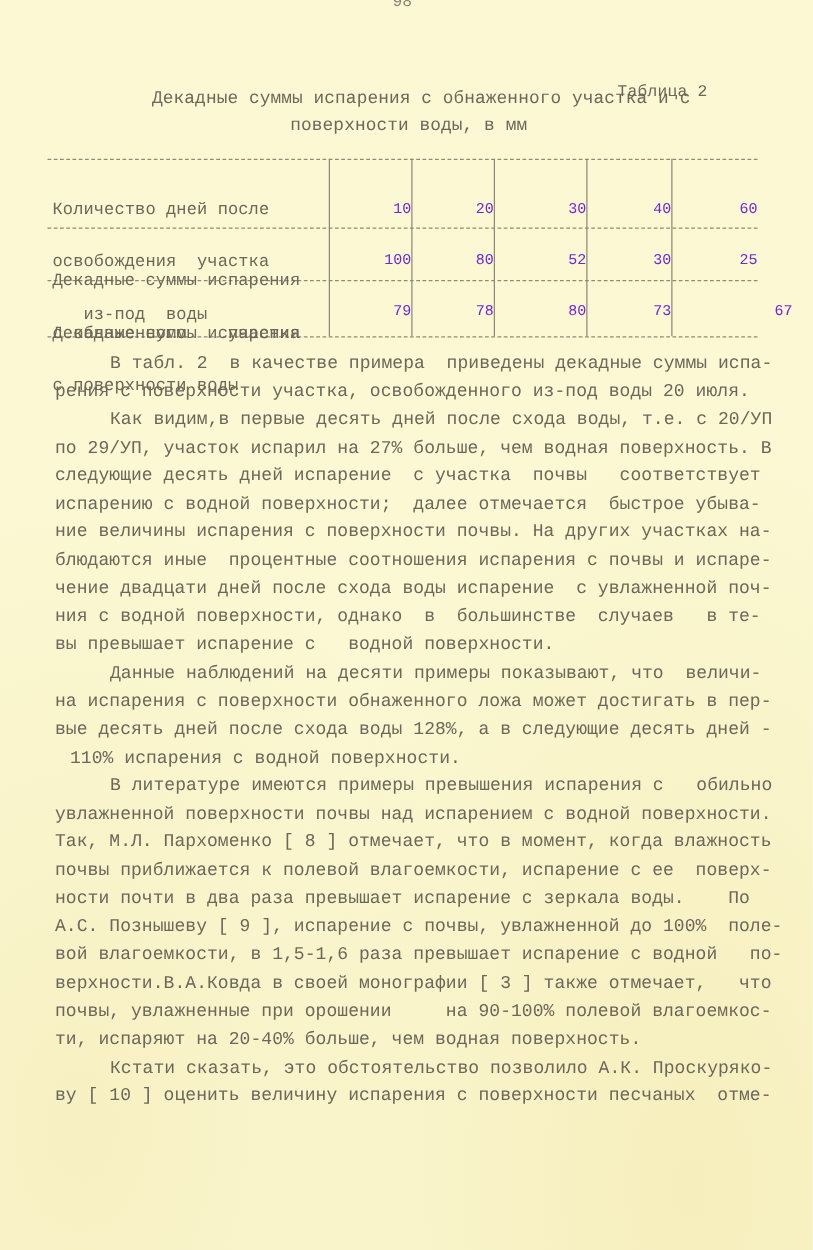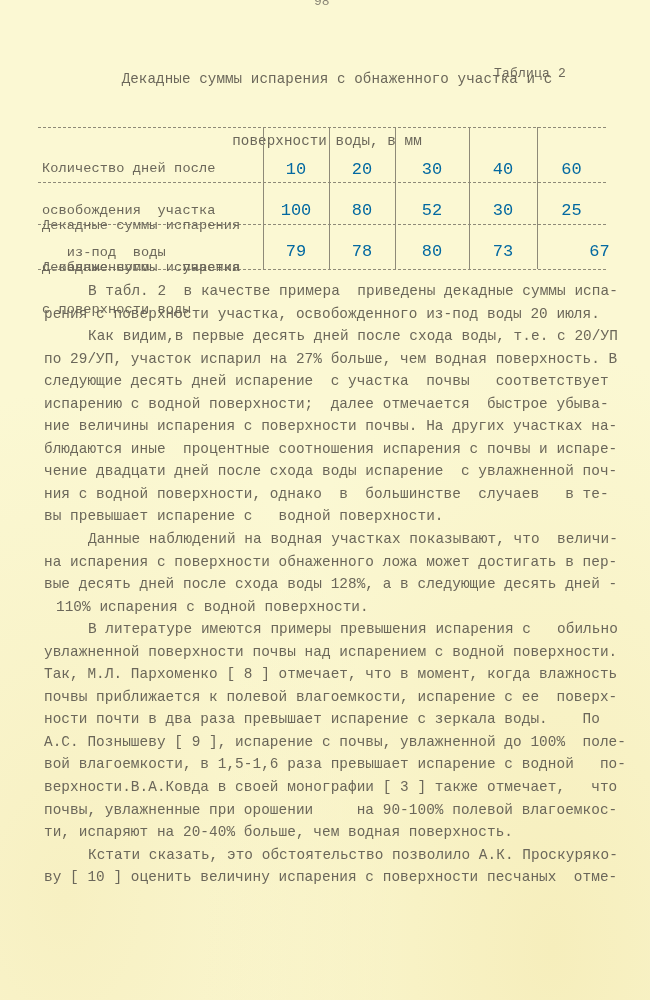--- a/index.html
+++ b/index.html
@@ -37,21 +37,21 @@
     top: 68px;
     left: 0;
     width: 650px;
     text-align: center;
     font-size: 14.2px;
     line-height: 22px;
     letter-spacing: 0.1px;
   }
   .table-caption .cap-line { display: block; }
   .cap-line-1 { padding-left: 24px; }
-  .cap-line-2 { padding-left: 4px; margin-top: 40px; }
+  .cap-line-2 { padding-left: 4px; }
 
   
   .data-table {
     position: absolute;
     top: 127px;
     left: 38px;
     width: 568px;
     height: 144px;
   }
   .hline {
@@ -70,23 +70,23 @@
   .row-label {
     position: absolute;
     left: 4px;
     font-size: 13.6px;
     line-height: 14px;
     letter-spacing: 0.1px;
     white-space: pre;
   }
   .cell {
     position: absolute;
-    font-size: 17px;
-    text-align: center;
-    color: #0369a1;
+    font-size: 12px;
+    text-align: right;
+    color: #6d28d9;
   }
 
   
   .body-text {
     position: absolute;
     top: 280px;
     left: 44px;
     width: 570px;
     font-size: 14.4px;
     line-height: 22.55px;
@@ -164,21 +164,21 @@
   <span class="line">рения с поверхности участка, освобожденного из-под воды 20 июля.</span>
   <span class="line indent">Как видим,в первые десять дней после схода воды, т.е. с 20/УП</span>
   <span class="line">по 29/УП, участок испарил на 27% больше, чем водная поверхность. В</span>
   <span class="line">следующие десять дней испарение  с участка  почвы   соответствует</span>
   <span class="line">испарению с водной поверхности;  далее отмечается  быстрое убыва-</span>
   <span class="line">ние величины испарения с поверхности почвы. На других участках на-</span>
   <span class="line">блюдаются иные  процентные соотношения испарения с почвы и испаре-</span>
   <span class="line">чение двадцати дней после схода воды испарение  с увлажненной поч-</span>
   <span class="line">ния с водной поверхности, однако  в  большинстве  случаев   в те-</span>
   <span class="line">вы превышает испарение с   водной поверхности.</span>
-  <span class="line indent">Данные наблюдений на водная участках показывают, что  величи-</span>
+  <span class="line indent">Данные наблюдений на десяти примеры показывают, что  величи-</span>
   <span class="line">на испарения с поверхности обнаженного ложа может достигать в пер-</span>
   <span class="line">вые десять дней после схода воды 128%, а в следующие десять дней -</span>
   <span class="line small-indent">110% испарения с водной поверхности.</span>
   <span class="line indent">В литературе имеются примеры превышения испарения с   обильно</span>
   <span class="line">увлажненной поверхности почвы над испарением с водной поверхности.</span>
   <span class="line">Так, М.Л. Пархоменко [ 8 ] отмечает, что в момент, когда влажность</span>
   <span class="line">почвы приближается к полевой влагоемкости, испарение с ее  поверх-</span>
   <span class="line">ности почти в два раза превышает испарение с зеркала воды.    По</span>
   <span class="line">А.С. Познышеву [ 9 ], испарение с почвы, увлажненной до 100%  поле-</span>
   <span class="line">вой влагоемкости, в 1,5-1,6 раза превышает испарение с водной   по-</span>

